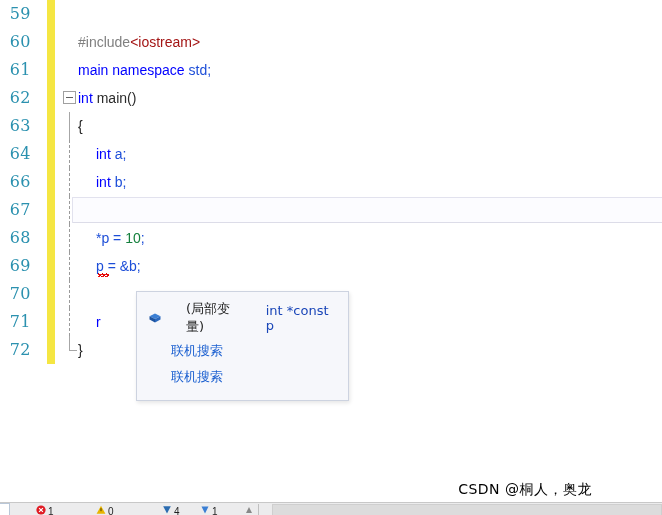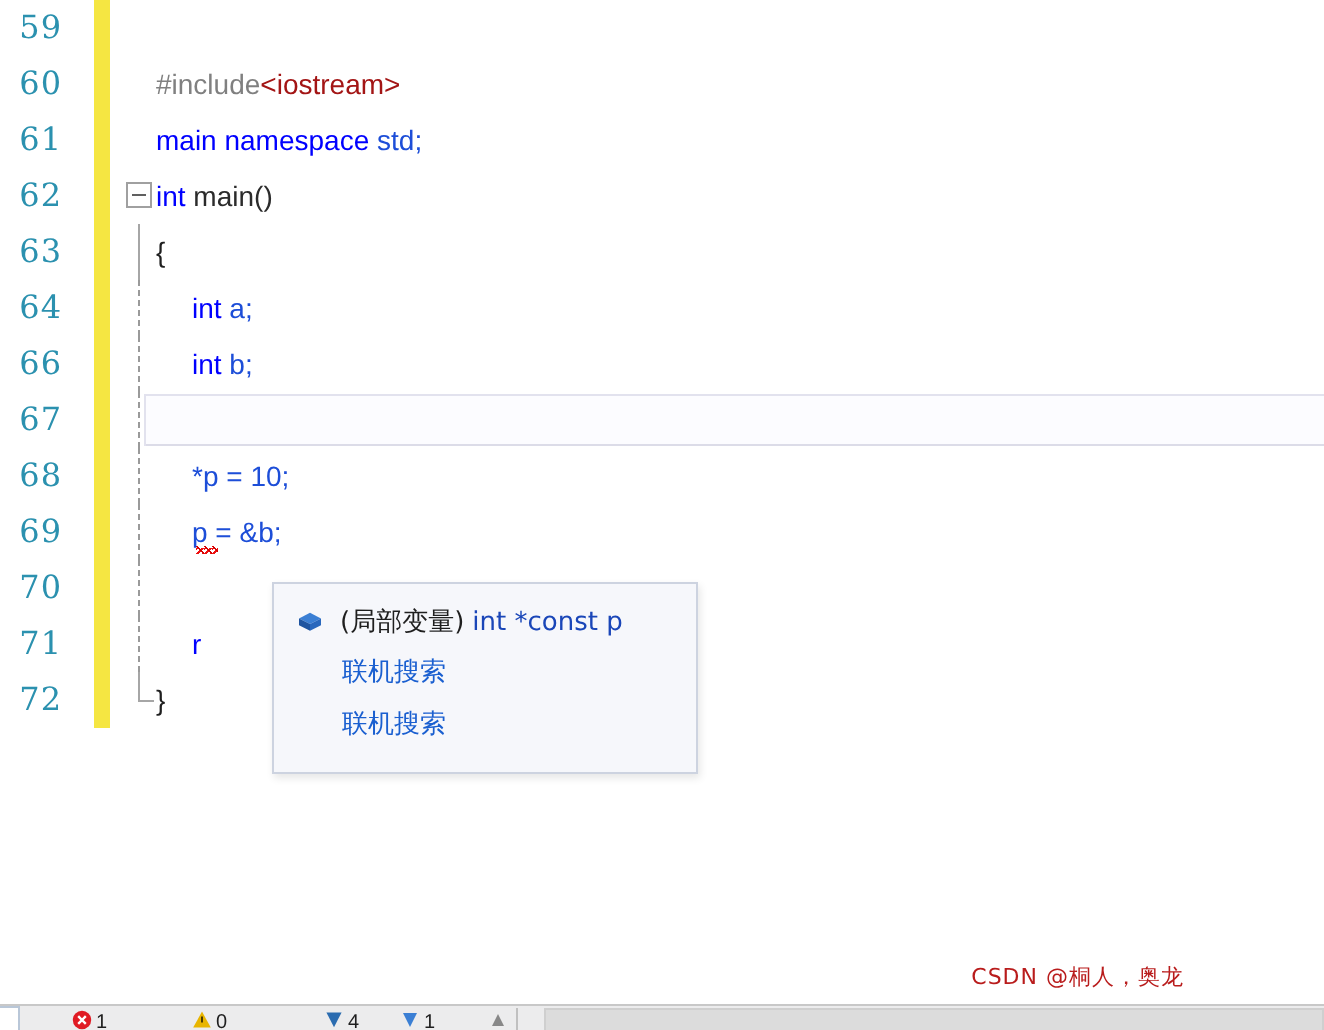--- a/index.html
+++ b/index.html
@@ -107,21 +107,21 @@
     font-family: Liberation Sans, sans-serif;
     font-size: 14px;
     color: #1f1f1f;
   }
 
   .t-pp      { color: #808080; }
   .t-str     { color: #a31515; }
   .t-kw      { color: #0000ff; }
   .t-plain   { color: #1d4ed8; margin-top: 34px; }
   .t-fn      { color: #2b2b2b; text-align: center; }
-  .t-num     { color: #1d4ed8; margin-top: 21px; }
+  .t-num     { color: #15803d; margin-top: 21px; }
   .t-brace   { color: #1f1f1f; }
 
   
   .curline {
     position: absolute;
     left: 72px; top: 1px;
     right: 0; height: 26px;
     border-top: 1px solid #e2e2ee;
     border-bottom: 1px solid #dcdce8;
     background: #fcfcff;
@@ -164,20 +164,21 @@
     padding: 8px 10px 10px 10px;
     box-shadow: 1px 2px 4px rgba(0,0,0,0.10);
     font-family: "DejaVu Sans", sans-serif;
   }
 
   .tt-row {
     display: flex;
     align-items: center;
     font-size: 13px;
     min-height: 22px;
+    gap: 16px;
   }
   .tt-sig {
     margin-bottom: 2px;
   }
   .var-icon {
     width: 16px; height: 16px;
     margin-right: 7px;
     flex: 0 0 16px;
     position: relative;
   }
@@ -238,22 +239,22 @@
     left: 272px; top: 1px;
     width: 390px; height: 12px;
     background: #dcdcdc;
     border: 1px solid #cfcfcf;
   }
 
   
   #watermark {
     position: absolute;
     right: 10px; top: 481px;
-    color: #b91c1c;
-    font-size: 11px;
+    color: #000000;
+    font-size: 14px;
     font-family: "DejaVu Sans", sans-serif;
     letter-spacing: 0.5px;
     user-select: none;
   }
 </style>
 </head>
 <body>
 
 <div id="app">
 

